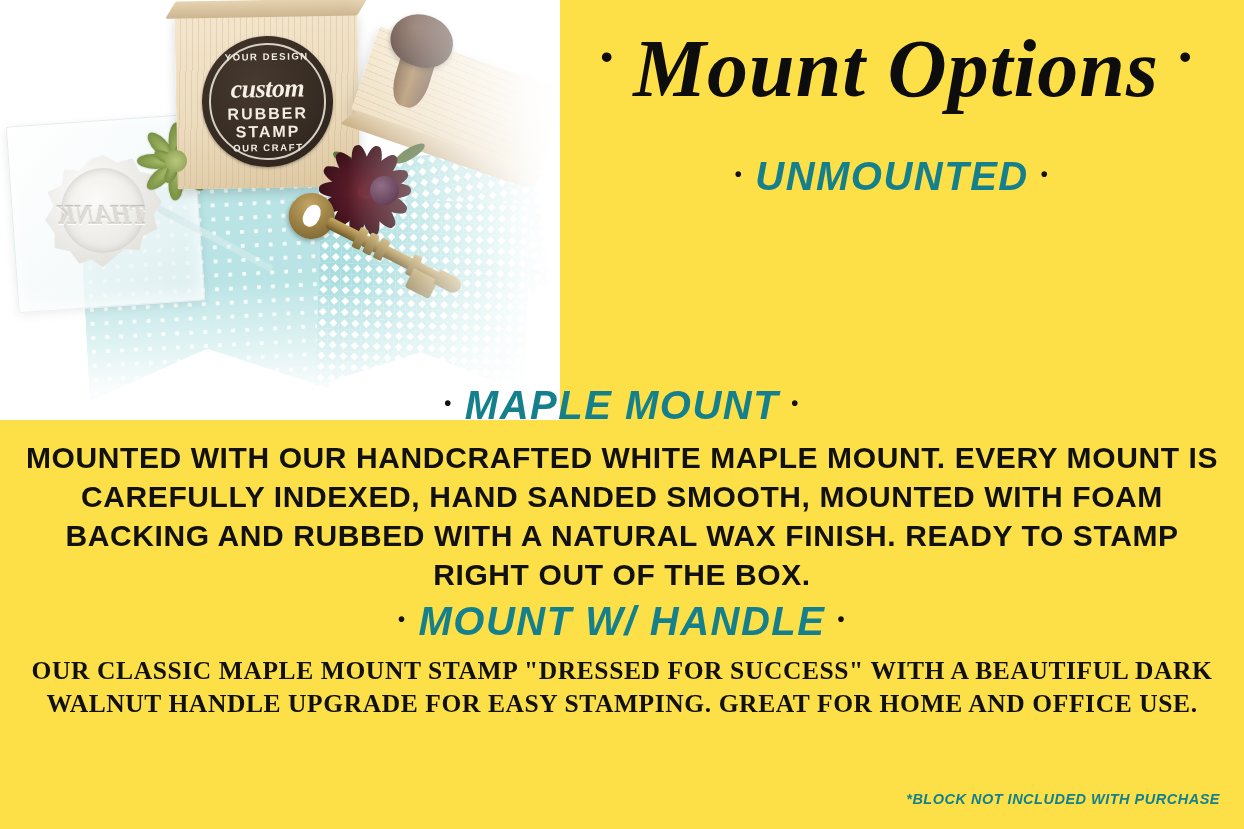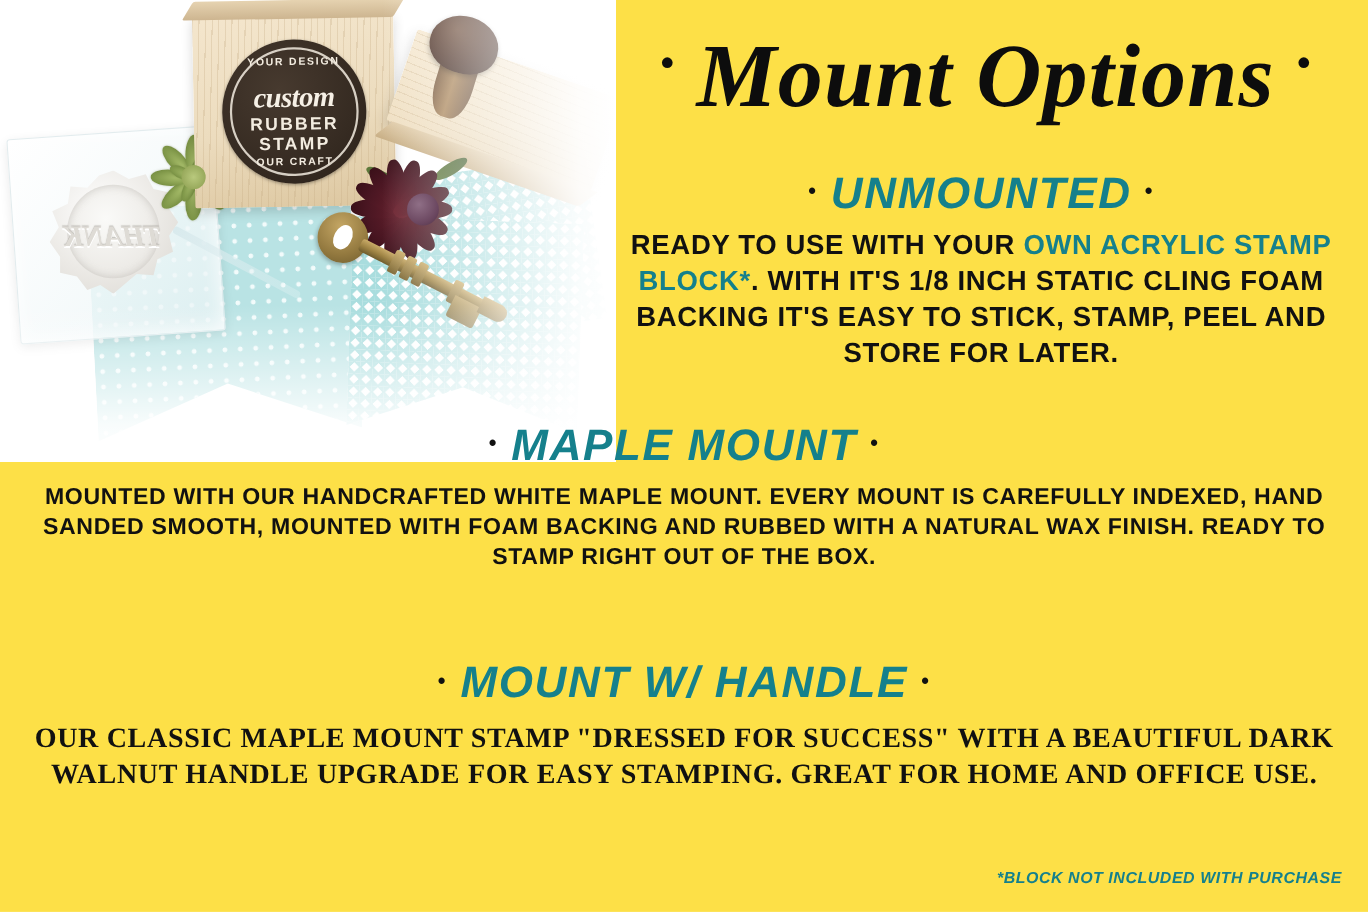--- a/index.html
+++ b/index.html
@@ -327,21 +327,21 @@
     letter-spacing:.6px;
     line-height:1.30;
     text-transform:uppercase;
   }
   .hi{ color:#15808c; }
 
   .sec-unmounted{ position:absolute; left:568px; top:155px; width:648px; }
   .sec-unmounted .sec-body{ margin-top:10px; font-size:25px; }
 
   .sec-maple{ position:absolute; left:22px; top:384px; width:1200px; }
-  .sec-maple .sec-body{ margin-top:12px; font-size:21px; }
+  .sec-maple .sec-body{ margin-top:12px; font-size:30px; }
 
   .sec-handle{ position:absolute; left:22px; top:600px; width:1200px; }
   .sec-handle .sec-body{ margin-top:12px; font-size:25.5px;font-family:Liberation Serif, serif; }
 
   .footnote{
     position:absolute; right:24px; bottom:22px;
     color:#15808c;
     font-family:"Liberation Sans", sans-serif;
     font-style:italic;
     font-weight:bold;
@@ -441,23 +441,20 @@
   <div class="title">
     <span class="dot">•</span>
     <span class="title-text">Mount Options</span>
     <span class="dot">•</span>
   </div>
 
   <div class="sec-unmounted">
     <div class="sec-head">
       <span class="dot">•</span><span>UNMOUNTED</span><span class="dot">•</span>
     </div>
-    <div class="sec-body">
-      <span>READY TO USE WITH YOUR </span><span class="hi">OWN ACRYLIC STAMP BLOCK*</span><span>. WITH IT'S 1/8 INCH STATIC CLING FOAM BACKING IT'S EASY TO STICK, STAMP, PEEL AND STORE FOR LATER.</span>
-    </div>
   </div>
 
   <div class="sec-maple">
     <div class="sec-head">
       <span class="dot">•</span><span>MAPLE MOUNT</span><span class="dot">•</span>
     </div>
     <div class="sec-body">MOUNTED WITH OUR HANDCRAFTED WHITE MAPLE MOUNT. EVERY MOUNT IS CAREFULLY INDEXED, HAND SANDED SMOOTH, MOUNTED WITH FOAM BACKING AND RUBBED WITH A NATURAL WAX FINISH. READY TO STAMP RIGHT OUT OF THE BOX.</div>
   </div>
 
   <div class="sec-handle">

